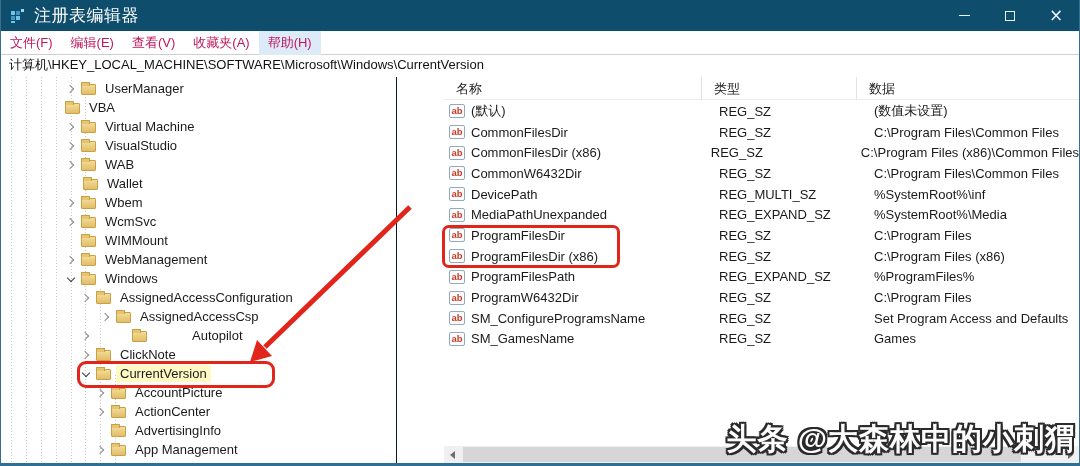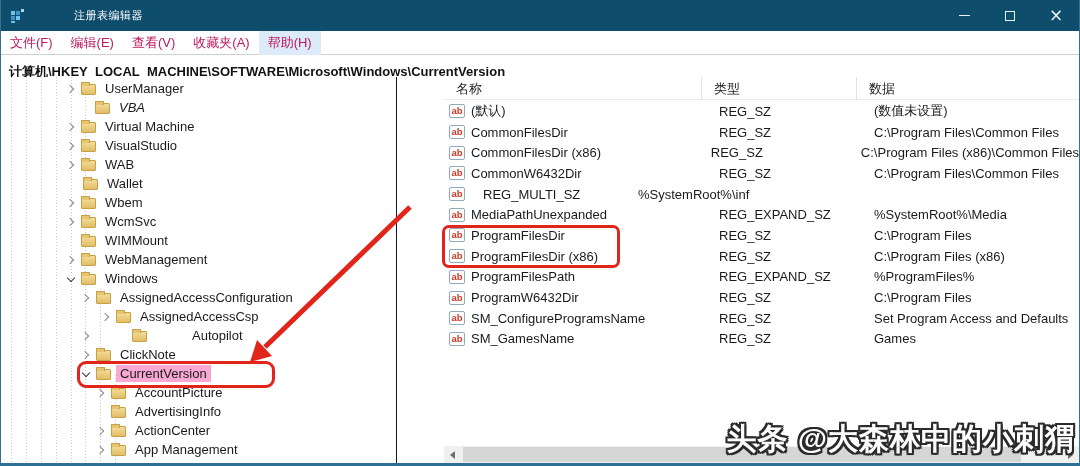--- a/index.html
+++ b/index.html
@@ -6,57 +6,57 @@
   html,body { width:1080px; height:466px; overflow:hidden; }
   body { font-family:"Liberation Sans","DejaVu Sans",sans-serif; background:#fff; position:relative; }
 
   .window { position:absolute; inset:0; background:#fff;
     border-left:1px solid #39708f; border-right:1px solid #39708f; border-bottom:3px solid #2e6f96; }
 
   
   .titlebar { position:absolute; left:0; top:0; right:0; height:31px; background:#0e4d6c;
     display:flex; align-items:center; color:#fff; }
   .app-icon { width:16px; height:16px; margin:0 8px 0 9px; }
-  .titlebar-title { font-size:11px; letter-spacing:.5px;margin-left:40px; }
+  .titlebar-title { font-size:17px; letter-spacing:.5px; }
   .win-controls { position:absolute; right:0; top:0; height:31px; display:flex; }
   .win-btn { width:46px; height:31px; display:flex; align-items:center; justify-content:center; }
   .glyph-min { width:11px; height:1px; background:#eaf2f7; }
   .glyph-max { width:10px; height:10px; border:1px solid #eaf2f7; }
   .glyph-close { color:#eaf2f7; font-size:17px; line-height:1; font-family:"DejaVu Sans",sans-serif; }
 
   
   .menubar { position:absolute; left:0; top:31px; right:0; height:24px; background:#fff;
     display:flex; align-items:center; font-size:13px; color:#be185d; border-bottom:1px solid #cfcfcf; }
   .menu-item { padding:3px 9px; }
   .menu-item.hl { background:#dcebf7; }
 
   
   .addressbar { position:absolute; left:0; top:56px; right:0; height:33px; background:#fff;
-    display:flex; align-items:center; font-size:13px; color:#111; border-bottom:1px solid #8f8f8f; padding-left:8px;font-weight:bold; }
+    display:flex; font-size:13px; color:#111; border-bottom:1px solid #8f8f8f; padding-left:8px; }
 
   
   .main { position:absolute; left:0; top:77px; right:0; bottom:0; background:#fff; }
 
   
   .tree-pane { position:absolute; left:0; top:0; bottom:0; width:396px; background:#fff;
     border-right:1px solid #0f172a; overflow:hidden; }
   .guide { position:absolute; top:0; bottom:0; width:1px;
     background-image:repeating-linear-gradient(to bottom,#c9c9c9 0 1px,transparent 1px 3px); }
   .tree-rows { position:absolute; left:0; top:2px; right:34px; }
   .trow { height:19px; display:flex; align-items:center; font-size:13px; color:#1a1a1a; white-space:nowrap; }
   .expander { width:14px; height:14px; flex:0 0 14px; display:flex; align-items:center; justify-content:center; }
   .chev { width:6px; height:6px; border-right:1.6px solid #8a8a8a; border-bottom:1.6px solid #8a8a8a; }
   .chev.right { transform:rotate(-45deg); margin-left:-2px; }
   .chev.down  { transform:rotate(45deg); margin-top:-2px; border-color:#3a3a3a; }
   .folder { width:15px; height:11px; flex:0 0 15px; margin:1px 5px 0 3px; position:relative;
     background:linear-gradient(#f3dc9a,#e2bd66); border:1px solid #c8a045; border-radius:1px; }
   .folder::before { content:""; position:absolute; left:-1px; top:-3px; width:7px; height:3px;
     background:#e6c470; border:1px solid #c8a045; border-bottom:none; border-radius:1px 1px 0 0; }
   .tlabel { padding:1px 4px; }
-  .trow.selected .tlabel { background:#f9a8d4; }
+  .trow.selected .tlabel { background:#fef9c3; }
 
   
   .vscroll { position:absolute; left:409px; top:0; bottom:0; width:17px; background:#f0f0f0; }
   .scroll-btn { position:absolute; left:0; width:17px; height:17px; background:#f0f0f0;
     display:flex; align-items:center; justify-content:center; }
   .tri { width:0; height:0; }
   .tri.up   { border-left:4px solid transparent; border-right:4px solid transparent; border-bottom:5px solid #6e6e6e; }
   .tri.down { border-left:4px solid transparent; border-right:4px solid transparent; border-top:5px solid #6e6e6e; }
   .tri.left { border-top:4px solid transparent; border-bottom:4px solid transparent; border-right:5px solid #6e6e6e; }
   .tri.rightt{ border-top:4px solid transparent; border-bottom:4px solid transparent; border-left:5px solid #6e6e6e; }
@@ -151,21 +151,21 @@
       <div class="guide" style="left:99px; top:212px"></div>
       <div class="guide" style="left:114px; top:298px"></div>
       <div class="tree-rows" id="tree-rows">
           <div class="trow" style="padding-left: 63px;">
             <span class="expander">
               <span class="chev right"></span>
             </span>
             <span class="folder"></span>
             <span class="tlabel">UserManager</span>
           </div>
-          <div class="trow" style="padding-left: 77px; font-style: italic;">
+          <div class="trow" style="padding-left: 47px;">
             <span class="expander"></span>
             <span class="folder"></span>
             <span class="tlabel">VBA</span>
           </div>
           <div class="trow" style="padding-left: 63px;">
             <span class="expander">
               <span class="chev right"></span>
             </span>
             <span class="folder"></span>
             <span class="tlabel">Virtual Machine</span>
@@ -258,30 +258,30 @@
             <span class="tlabel">CurrentVersion</span>
           </div>
           <div class="trow" style="padding-left: 93px;">
             <span class="expander">
               <span class="chev right"></span>
             </span>
             <span class="folder"></span>
             <span class="tlabel">AccountPicture</span>
           </div>
           <div class="trow" style="padding-left: 93px;">
+            <span class="expander">
+              <span class="chev right"></span>
+            </span>
+            <span class="folder"></span>
+            <span class="tlabel">ActionCenter</span>
+          </div>
+          <div class="trow" style="padding-left: 93px;">
             <span class="expander"></span>
             <span class="folder"></span>
             <span class="tlabel">AdvertisingInfo</span>
-          </div>
-          <div class="trow" style="padding-left: 93px;">
-            <span class="expander">
-              <span class="chev right"></span>
-            </span>
-            <span class="folder"></span>
-            <span class="tlabel">ActionCenter</span>
           </div>
           <div class="trow" style="padding-left: 93px;">
             <span class="expander">
               <span class="chev right"></span>
             </span>
             <span class="folder"></span>
             <span class="tlabel">App Management</span>
           </div>
         </div>
       <div class="vscroll">
@@ -321,20 +321,21 @@
             <span class="cell-data">C:\Program Files (x86)\Common Files</span>
           </div>
           <div class="lrow">
             <span class="ab-icon">ab</span>
             <span class="cell-name">CommonW6432Dir</span>
             <span class="cell-type">REG_SZ</span>
             <span class="cell-data">C:\Program Files\Common Files</span>
           </div>
           <div class="lrow">
             <span class="ab-icon">ab</span>
+            <span class="cell-name">DevicePath</span>
             <span class="cell-type">REG_MULTI_SZ</span>
             <span class="cell-data">%SystemRoot%\inf</span>
           </div>
           <div class="lrow">
             <span class="ab-icon">ab</span>
             <span class="cell-name">MediaPathUnexpanded</span>
             <span class="cell-type">REG_EXPAND_SZ</span>
             <span class="cell-data">%SystemRoot%\Media</span>
           </div>
           <div class="lrow">

